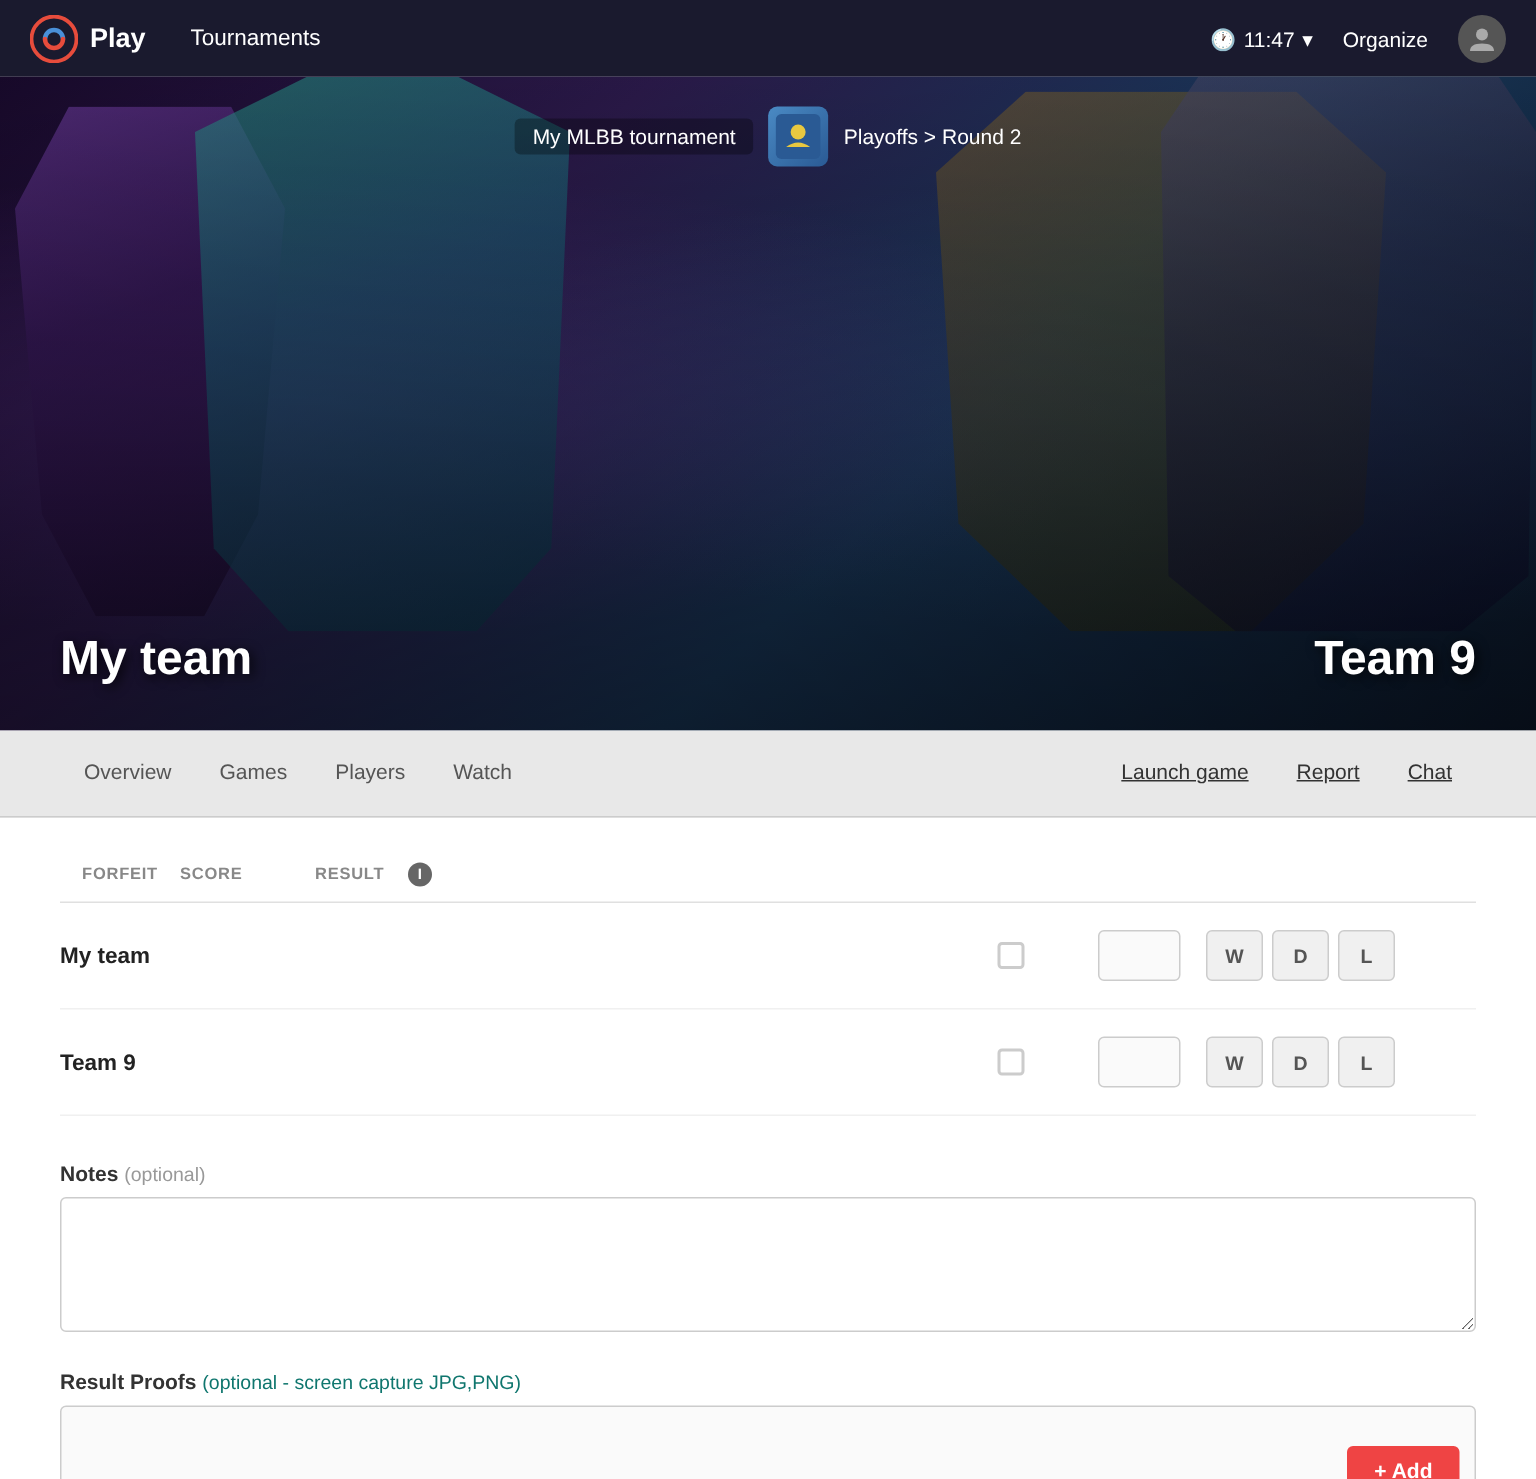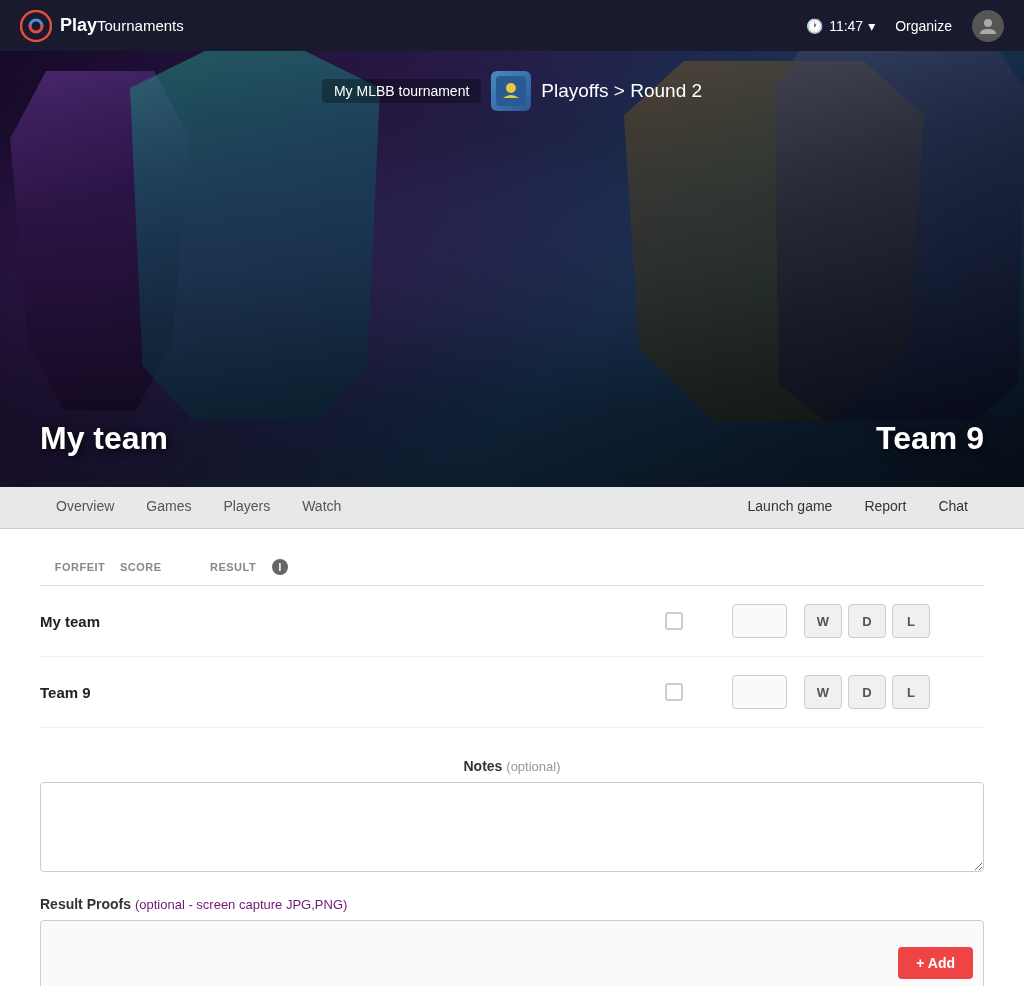--- a/index.html
+++ b/index.html
@@ -15,20 +15,21 @@
       position: relative;
       z-index: 10;
     }
     .header-logo {
       display: flex;
       align-items: center;
       gap: 8px;
       color: white;
       font-size: 18px;
       font-weight: 700;
+      margin-right: 30px;
     }
     .logo-icon {
       width: 32px;
       height: 32px;
     }
     .header-nav {
       color: white;
       font-size: 15px;
       font-weight: 500;
     }
@@ -154,21 +155,21 @@
       align-items: center;
       justify-content: center;
       overflow: hidden;
     }
     .breadcrumb-icon svg {
       width: 30px;
       height: 30px;
     }
     .breadcrumb-stage {
       color: white;
-      font-size: 19px;
+      font-size: 14px;
     }
 
     .hero-teams {
       position: relative;
       z-index: 5;
       width: 100%;
       display: flex;
       justify-content: space-between;
       align-items: flex-end;
     }
@@ -185,39 +186,40 @@
       text-shadow: 2px 2px 8px rgba(0,0,0,0.8);
     }
 
     
     .tabs-bar {
       background: #e8e8e8;
       border-bottom: 1px solid #ccc;
       display: flex;
       align-items: center;
       padding: 0 40px;
-      height: 42px;
+      height: 58px;
       position: relative;
     }
     .tab-item {
       padding: 14px 16px;
       font-size: 14px;
       color: #555;
       cursor: pointer;
       border-bottom: 3px solid transparent;
       white-space: nowrap;
     }
     .tab-right-group {
       margin-left: auto;
       display: flex;
       gap: 0;
     }
     .tab-item.active-right {
       color: #333;
       font-weight: 500;
+      text-decoration: underline;
     }
 
     
     .main-content {
       background: white;
       margin: 0;
       padding: 30px 40px;
       min-height: 500px;
     }
 
@@ -304,21 +306,20 @@
 
     
     .notes-section {
       margin-bottom: 20px;
     }
     .notes-label {
       font-size: 14px;
       font-weight: 600;
       color: #333;
       margin-bottom: 8px;
-      text-align: center;
     }
     .notes-optional {
       font-size: 13px;
       color: #999;
       font-weight: 400;
     }
     .notes-textarea {
       width: 100%;
       height: 90px;
       border: 1px solid #ccc;
@@ -335,21 +336,21 @@
       margin-bottom: 30px;
     }
     .proofs-label {
       font-size: 14px;
       font-weight: 600;
       color: #333;
       margin-bottom: 8px;
     }
     .proofs-optional {
       font-size: 13px;
-      color: #701a75;
+      color: #0f766e;
       font-weight: 400;
     }
     .proofs-dropzone {
       width: 100%;
       height: 70px;
       border: 1px solid #ccc;
       border-radius: 4px;
       background: #fafafa;
       display: flex;
       align-items: flex-end;

